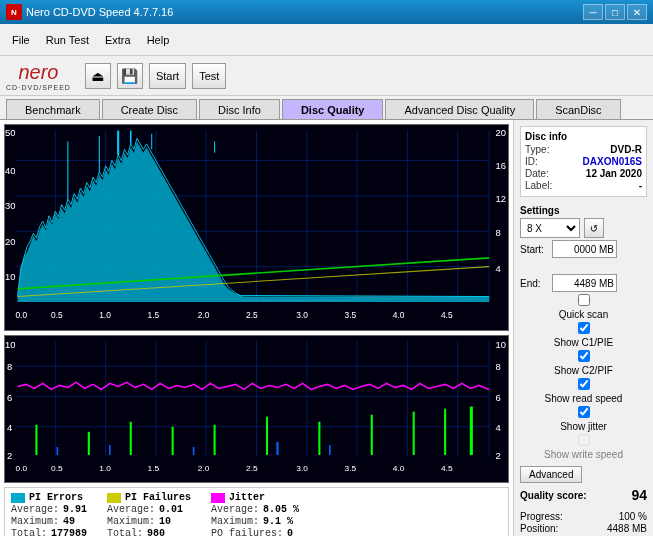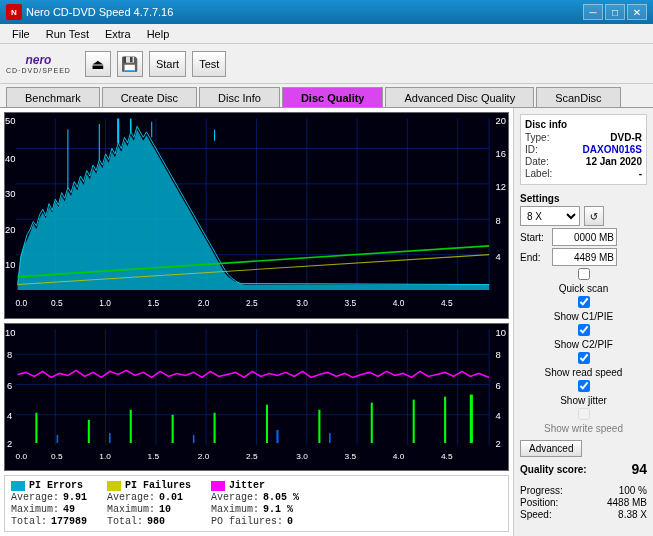--- a/index.html
+++ b/index.html
@@ -6,38 +6,38 @@
     body { width: 653px; height: 536px; overflow: hidden; font-family: 'Segoe UI', Tahoma, Geneva, Verdana, sans-serif; font-size: 11px; background: #f0f0f0; }
     
     
     .title-bar { background: linear-gradient(to bottom, #1a8fd1, #0e6da8); color: white; height: 24px; display: flex; align-items: center; justify-content: space-between; padding: 0 6px; font-size: 11px; }
     .title-bar-left { display: flex; align-items: center; gap: 4px; }
     .title-bar-icon { width: 16px; height: 16px; background: #cc0000; border-radius: 2px; display: flex; align-items: center; justify-content: center; font-size: 8px; color: white; font-weight: bold; }
     .title-bar-buttons { display: flex; gap: 2px; }
     .title-btn { width: 20px; height: 16px; border: 1px solid rgba(255,255,255,0.4); background: rgba(255,255,255,0.15); color: white; cursor: pointer; font-size: 10px; display: flex; align-items: center; justify-content: center; }
     
     
-    .menu-bar { background: #f0f0f0; height: 20px; display: flex; align-items: center; padding: 0 4px; border-bottom: 1px solid #ccc; font-size: 11px; }
+    .menu-bar { background: #f0f0f0; height: 32px; display: flex; align-items: center; padding: 0 4px; border-bottom: 1px solid #ccc; font-size: 11px; }
     .menu-item { padding: 2px 8px; cursor: pointer; }
     
     
     .toolbar { background: #f0f0f0; height: 40px; display: flex; align-items: center; padding: 2px 6px; border-bottom: 1px solid #ccc; gap: 6px; }
     .toolbar-logo { display: flex; flex-direction: column; align-items: center; margin-right: 8px; }
-    .logo-nero { font-size: 12px; font-weight: bold; color: #4c1d95; font-style: italic; }
+    .logo-nero { font-size: 20px; font-weight: normal; color: #b91c1c; font-style: italic; }
     .logo-sub { font-size: 7px; color: #333; letter-spacing: 1px; }
     .drive-select { display: flex; align-items: center; gap: 4px; }
     .drive-label { background: #e0e0e0; border: 1px solid #999; padding: 2px 4px; font-size: 10px; }
     .drive-dropdown { border: 1px solid #999; background: white; padding: 2px 4px; font-size: 10px; width: 200px; height: 22px; }
     .toolbar-btn { border: 1px solid #999; background: linear-gradient(to bottom, #fff, #e0e0e0); padding: 2px 6px; cursor: pointer; height: 26px; font-size: 11px; }
     .toolbar-icon-btn { border: 1px solid #999; background: linear-gradient(to bottom, #fff, #e0e0e0); width: 26px; height: 26px; cursor: pointer; display: flex; align-items: center; justify-content: center; font-size: 14px; }
     
     
     .tabs { background: #f0f0f0; height: 24px; display: flex; align-items: flex-end; padding: 0 6px; border-bottom: 1px solid #999; }
     .tab { border: 1px solid #999; border-bottom: none; padding: 2px 18px; cursor: pointer; background: #e0e0e0; font-size: 11px; margin-right: 2px; height: 20px; display: flex; align-items: center; }
-    .tab.active { background: #d946ef; font-weight: bold; }
+    .tab.active { background: #c4b5fd; font-weight: bold; }
     
     
     .main { display: flex; height: calc(536px - 24px - 20px - 40px - 24px); background: white; }
     
     
     .charts-area { flex: 1; padding: 4px; background: white; display: flex; flex-direction: column; }
     
     
     .right-panel { width: 140px; background: #f0f0f0; border-left: 1px solid #ccc; padding: 6px; display: flex; flex-direction: column; gap: 4px; font-size: 10px; }
     
@@ -47,21 +47,21 @@
     .info-label { color: #333; }
     .info-value { color: #000; font-weight: bold; }
     .info-value.blue { color: #0000cc; }
     
     .settings-section { margin-top: 4px; }
     .settings-title { font-weight: bold; font-size: 10px; margin-bottom: 2px; }
     .speed-row { display: flex; gap: 4px; align-items: center; }
     .speed-select { border: 1px solid #999; background: white; padding: 1px 2px; font-size: 10px; width: 60px; height: 20px; }
     .refresh-btn { border: 1px solid #999; background: linear-gradient(to bottom, #fff, #e0e0e0); width: 20px; height: 20px; cursor: pointer; display: flex; align-items: center; justify-content: center; font-size: 10px; }
     
-    .mb-input-row { display: flex; flex-direction: column; gap: 2px; margin-top: 2px; }
+    .mb-input-row { display: flex; flex-direction: column; gap: 16px; margin-top: 2px; }
     .mb-row { display: flex; align-items: center; gap: 4px; }
     .mb-label { width: 28px; font-size: 10px; }
     .mb-input { border: 1px solid #999; background: white; padding: 1px 2px; font-size: 10px; width: 65px; height: 18px; text-align: right; }
     
     .checkbox-row { display: flex; align-items: center; gap: 3px; margin-top: 2px; font-size: 10px; flex-direction: column; }
     .checkbox-row input { width: 12px; height: 12px; }
     
     .advanced-btn { background: linear-gradient(to bottom, #fff, #e0e0e0); border: 1px solid #999; padding: 2px 8px; cursor: pointer; font-size: 10px; align-self: flex-end; margin-top: 2px; }
     
     .quality-row { display: flex; justify-content: space-between; align-items: center; margin-top: 0; font-size: 10px; font-weight: bold; }

